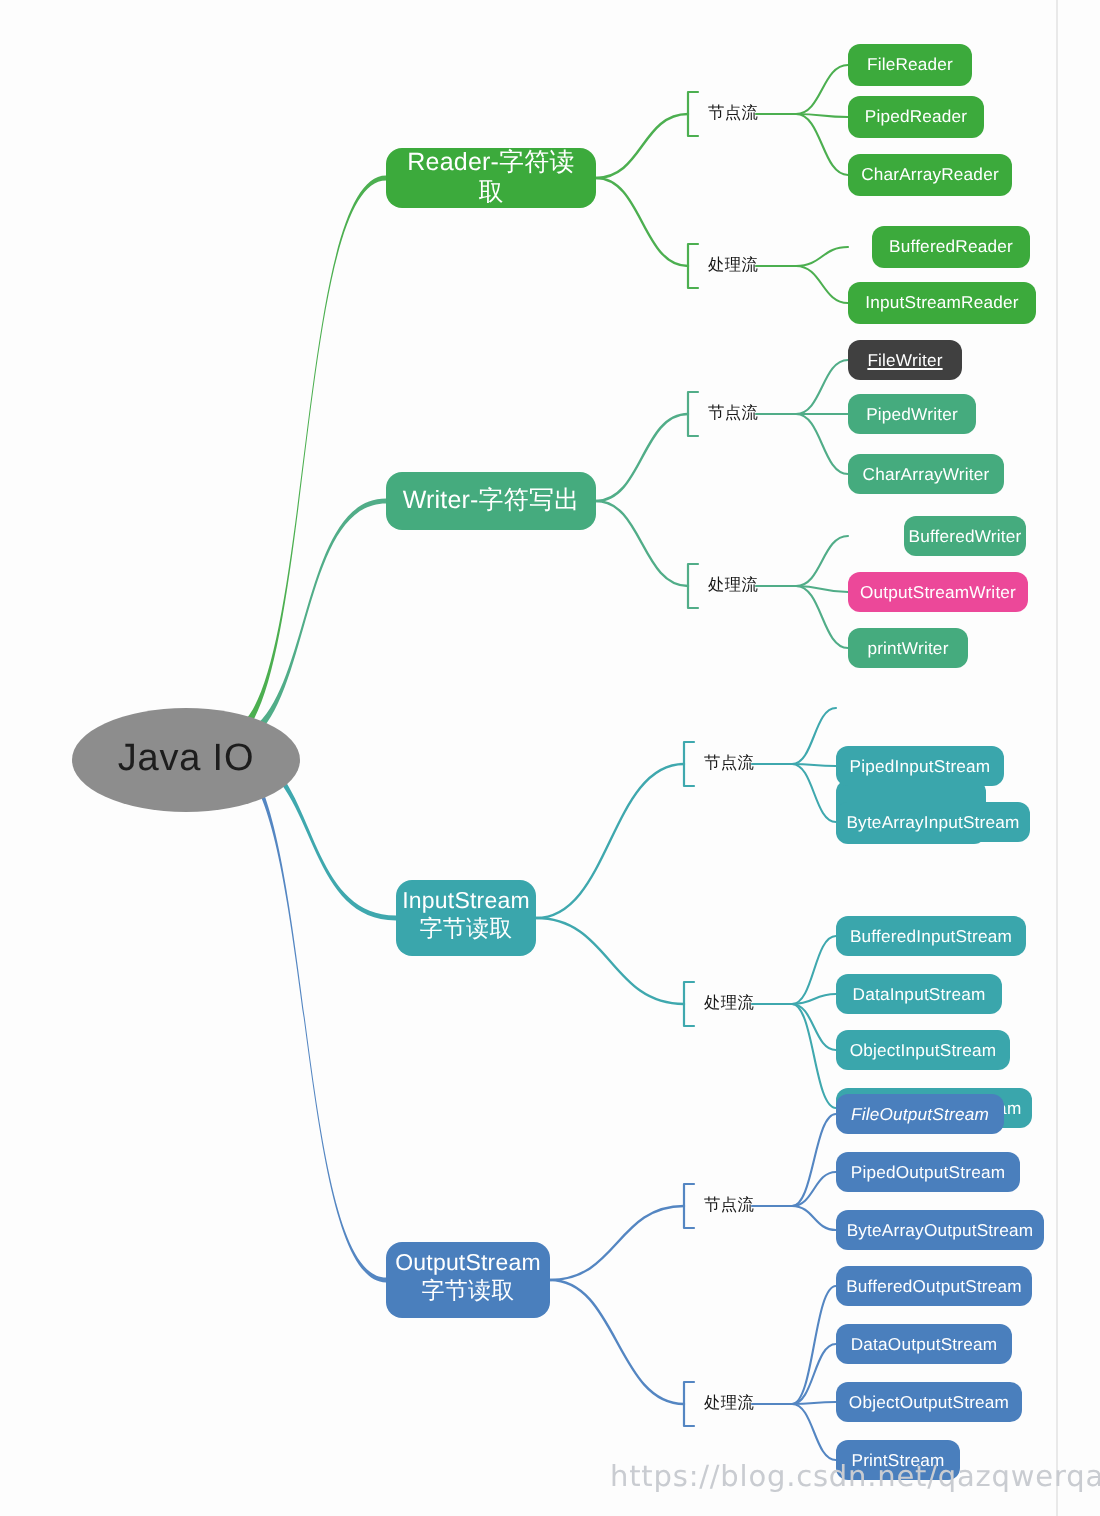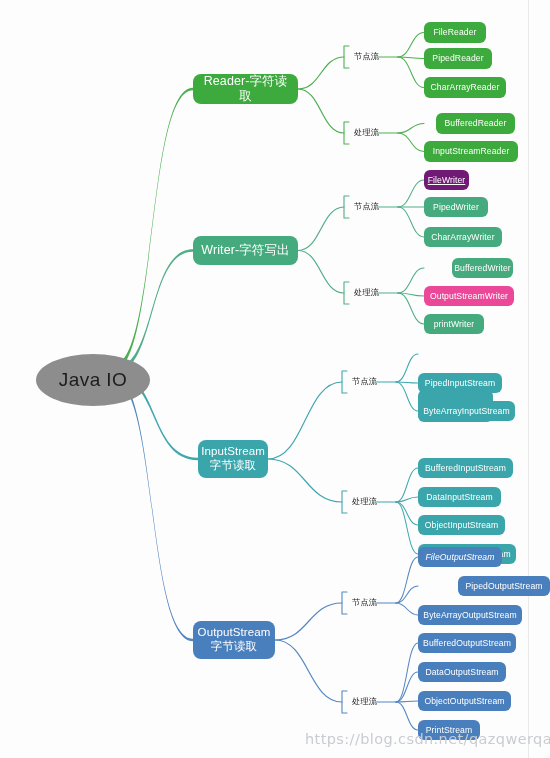--- a/index.html
+++ b/index.html
@@ -158,21 +158,21 @@
       <div class="node parent" style="left: 193px; top: 74px; width: 105px; height: 30px; background: rgb(60, 170, 60);">Reader-字符读取</div>
       <div class="mid" style="left: 354px; top: 51px;">节点流</div>
       <div class="node leaf" style="left: 424px; top: 22px; width: 62px; height: 21px; background: rgb(60, 170, 60);">FileReader</div>
       <div class="node leaf" style="left: 424px; top: 48px; width: 68px; height: 21px; background: rgb(60, 170, 60);">PipedReader</div>
       <div class="node leaf" style="left: 424px; top: 77px; width: 82px; height: 21px; background: rgb(60, 170, 60);">CharArrayReader</div>
       <div class="mid" style="left: 354px; top: 127px;">处理流</div>
       <div class="node leaf" style="left: 436px; top: 113px; width: 79px; height: 21px; background: rgb(60, 170, 60);">BufferedReader</div>
       <div class="node leaf" style="left: 424px; top: 141px; width: 94px; height: 21px; background: rgb(60, 170, 60);">InputStreamReader</div>
       <div class="node parent" style="left: 193px; top: 236px; width: 105px; height: 29px; background: rgb(69, 171, 126);">Writer-字符写出</div>
       <div class="mid" style="left: 354px; top: 201px;">节点流</div>
-      <div class="node leaf" style="left: 424px; top: 170px; width: 45px; height: 20px; background: #701a75; text-decoration: underline;">FileWriter</div>
+      <div class="node leaf" style="left: 424px; top: 170px; width: 57px; height: 20px; background: #404040; text-decoration: underline;">FileWriter</div>
       <div class="node leaf" style="left: 424px; top: 197px; width: 64px; height: 20px; background: rgb(69, 171, 126);">PipedWriter</div>
       <div class="node leaf" style="left: 424px; top: 227px; width: 78px; height: 20px; background: rgb(69, 171, 126);">CharArrayWriter</div>
       <div class="mid" style="left: 354px; top: 287px;">处理流</div>
       <div class="node leaf" style="left: 424px; top: 258px; width: 61px; height: 20px; background: rgb(69, 171, 126); margin-left: 28px;">BufferedWriter</div>
       <div class="node leaf" style="left: 424px; top: 286px; width: 90px; height: 20px; background: #ec4899;">OutputStreamWriter</div>
       <div class="node leaf" style="left: 424px; top: 314px; width: 60px; height: 20px; background: rgb(69, 171, 126);">printWriter</div>
       <div class="node parent two-line" style="left: 198px; top: 440px; width: 70px; height: 38px; background: rgb(58, 166, 172);">InputStream
 字节读取</div>
       <div class="mid" style="left: 352px; top: 376px;">节点流</div>
       <div class="node leaf" style="left: 418px; top: 344px; width: 75px; height: 32px; background: rgb(58, 166, 172); margin-top: 46px;">FileInputStream</div>
@@ -180,21 +180,21 @@
       <div class="node leaf" style="left: 418px; top: 401px; width: 97px; height: 20px; background: rgb(58, 166, 172);">ByteArrayInputStream</div>
       <div class="mid" style="left: 352px; top: 496px;">处理流</div>
       <div class="node leaf" style="left: 418px; top: 458px; width: 95px; height: 20px; background: rgb(58, 166, 172);">BufferedInputStream</div>
       <div class="node leaf" style="left: 418px; top: 487px; width: 83px; height: 20px; background: rgb(58, 166, 172);">DataInputStream</div>
       <div class="node leaf" style="left: 418px; top: 515px; width: 87px; height: 20px; background: rgb(58, 166, 172);">ObjectInputStream</div>
       <div class="node leaf" style="left: 418px; top: 544px; width: 98px; height: 20px; background: rgb(58, 166, 172);">SequenceInputStream</div>
       <div class="node parent two-line" style="left: 193px; top: 621px; width: 82px; height: 38px; background: rgb(74, 127, 189);">OutputStream
 字节读取</div>
       <div class="mid" style="left: 352px; top: 597px;">节点流</div>
       <div class="node leaf" style="left: 418px; top: 547px; width: 84px; height: 20px; background: rgb(74, 127, 189); font-style: italic;">FileOutputStream</div>
-      <div class="node leaf" style="left: 418px; top: 576px; width: 92px; height: 20px; background: rgb(74, 127, 189); margin-left: 40px;">PipedOutputStream</div>
+      <div class="node leaf" style="left: 418px; top: 576px; width: 92px; height: 20px; background: rgb(74, 127, 189);">PipedOutputStream</div>
       <div class="node leaf" style="left: 418px; top: 605px; width: 104px; height: 20px; background: rgb(74, 127, 189);">ByteArrayOutputStream</div>
       <div class="mid" style="left: 352px; top: 696px;">处理流</div>
       <div class="node leaf" style="left: 418px; top: 633px; width: 98px; height: 20px; background: rgb(74, 127, 189);">BufferedOutputStream</div>
       <div class="node leaf" style="left: 418px; top: 662px; width: 88px; height: 20px; background: rgb(74, 127, 189);">DataOutputStream</div>
       <div class="node leaf" style="left: 418px; top: 691px; width: 93px; height: 20px; background: rgb(74, 127, 189);">ObjectOutputStream</div>
       <div class="node leaf" style="left: 418px; top: 720px; width: 62px; height: 20px; background: rgb(74, 127, 189);">PrintStream</div>
     </div>
 
   <div class="watermark">https://blog.csdn.net/qazqwerqaz</div>
 </div>

